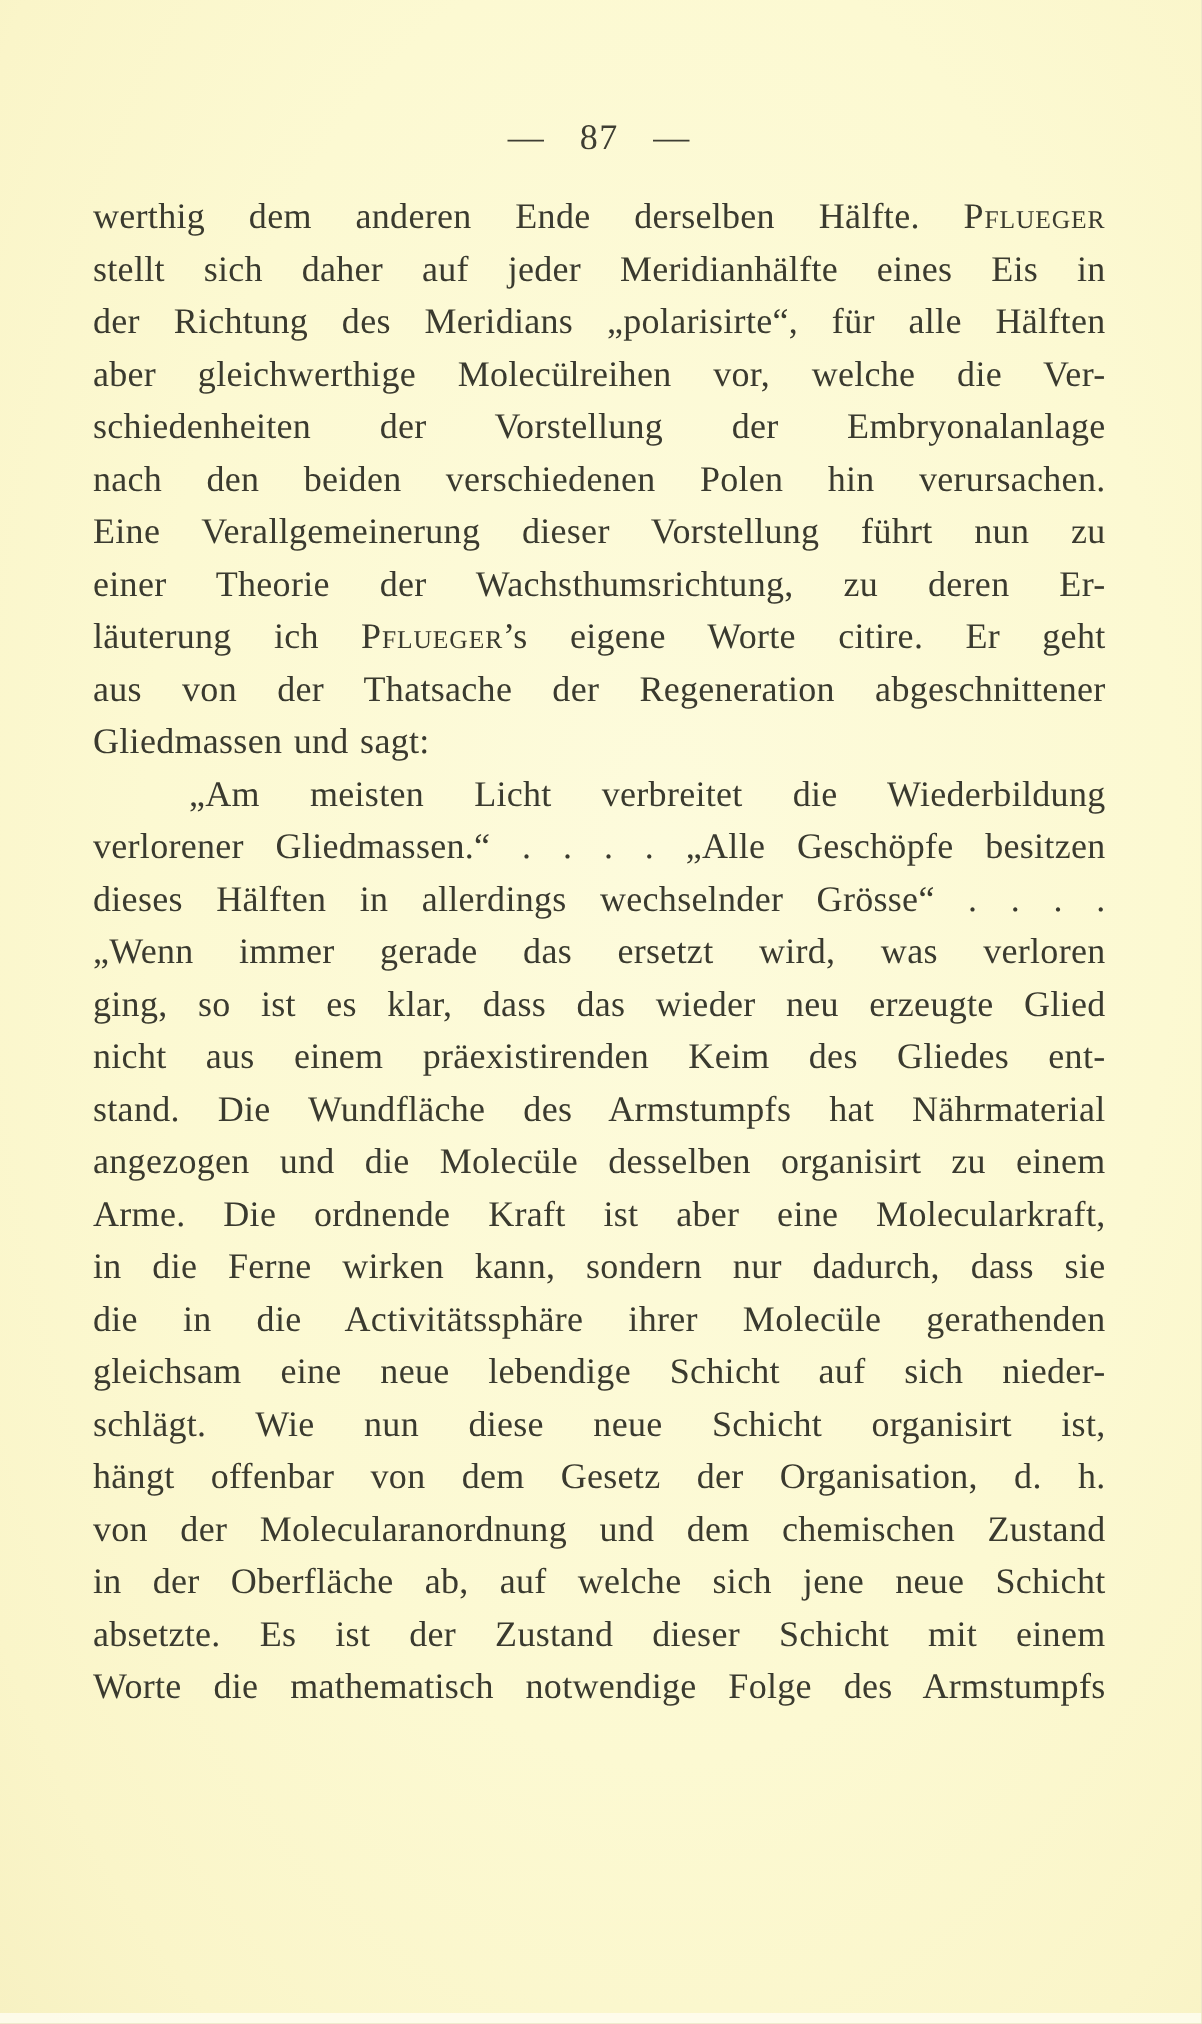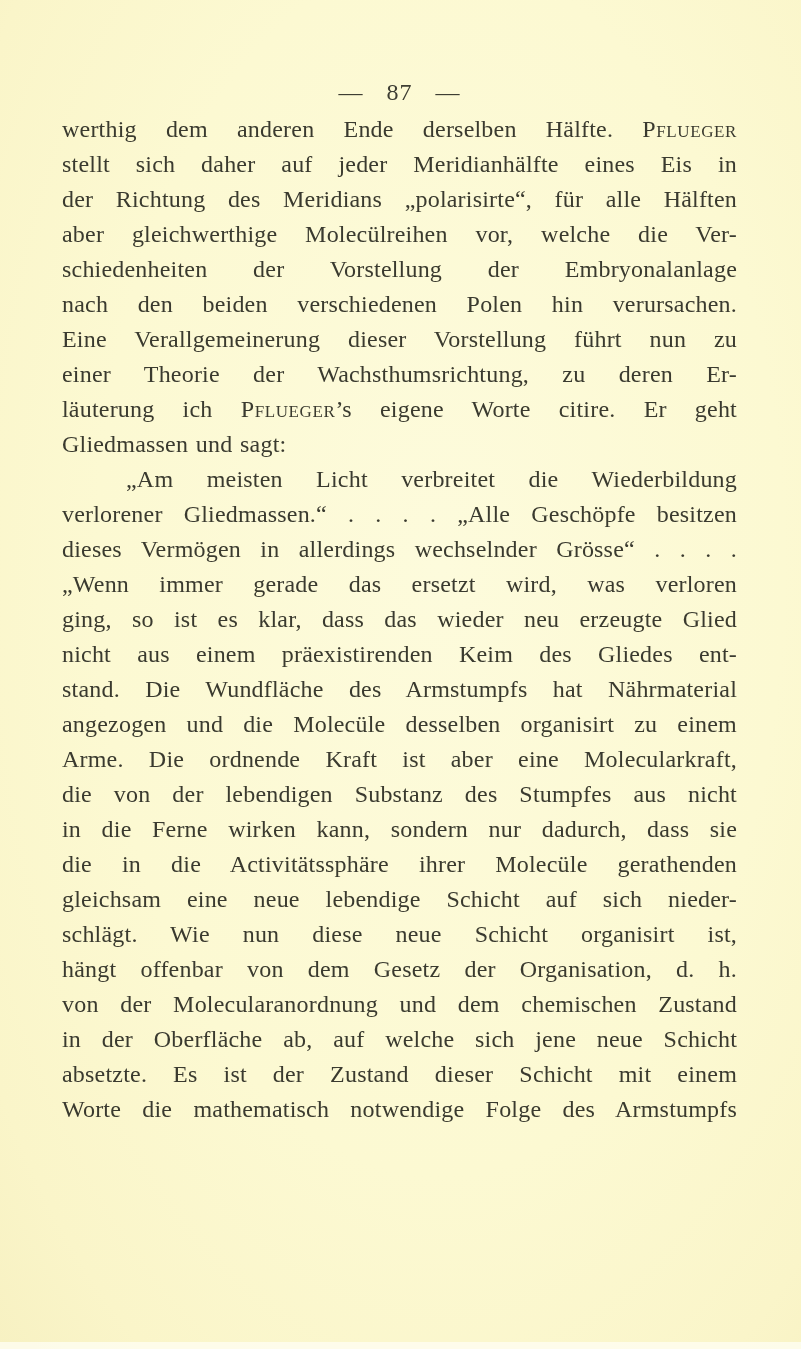--- a/index.html
+++ b/index.html
@@ -30,21 +30,21 @@
   .pagenum {
     margin: 78px 64px 0 62px;
     text-align: center;
     font-size: 24px;
     line-height: 28px;
     word-spacing: 16px;
     letter-spacing: 1px;
     color: #3e3e33;
   }
   .textblock {
-    margin: 6px 64px 0 62px;
+    margin: 22px 64px 0 62px;
   }
   .line {
     font-size: 24px;
     line-height: 35px;
     height: 35px;
     text-align: justify;
     text-align-last: justify;
     -moz-text-align-last: justify;
     word-spacing: 0.06em;
     letter-spacing: 0.2px;
@@ -71,31 +71,31 @@
   <div class="textblock" id="textblock">
       <div class="line"><span>werthig dem anderen Ende derselben Hälfte. </span><span class="sc">Pflueger</span></div>
       <div class="line"><span>stellt sich daher auf jeder Meridianhälfte eines Eis in</span></div>
       <div class="line"><span>der Richtung des Meridians „polarisirte“, für alle Hälften</span></div>
       <div class="line"><span>aber gleichwerthige Molecülreihen vor, welche die Ver-</span></div>
       <div class="line"><span>schiedenheiten der Vorstellung der Embryonalanlage</span></div>
       <div class="line"><span>nach den beiden verschiedenen Polen hin verursachen.</span></div>
       <div class="line"><span>Eine Verallgemeinerung dieser Vorstellung führt nun zu</span></div>
       <div class="line"><span>einer Theorie der Wachsthumsrichtung, zu deren Er-</span></div>
       <div class="line"><span>läuterung ich </span><span class="sc">Pflueger</span><span>’s eigene Worte citire. Er geht</span></div>
+      <div class="line"><span>aus von der Thatsache der Regeneration abgeschnittener</span></div>
       <div class="line noj"><span>Gliedmassen und sagt:</span></div>
       <div class="line ind"><span>„Am meisten Licht verbreitet die Wiederbildung</span></div>
       <div class="line"><span>verlorener Gliedmassen.“ . . . . „Alle Geschöpfe besitzen</span></div>
-      <div class="line"><span>dieses Vermögen in allerdings wechselnder Grösse“ . . . .</span></div>
+      <div class="line"><span>dieses Hälften in allerdings wechselnder Grösse“ . . . .</span></div>
       <div class="line"><span>„Wenn immer gerade das ersetzt wird, was verloren</span></div>
       <div class="line"><span>ging, so ist es klar, dass das wieder neu erzeugte Glied</span></div>
       <div class="line"><span>nicht aus einem präexistirenden Keim des Gliedes ent-</span></div>
       <div class="line"><span>stand. Die Wundfläche des Armstumpfs hat Nährmaterial</span></div>
       <div class="line"><span>angezogen und die Molecüle desselben organisirt zu einem</span></div>
       <div class="line"><span>Arme. Die ordnende Kraft ist aber eine Molecularkraft,</span></div>
-      <div class="line"><span>die von der lebendigen Substanz des Stumpfes aus nicht</span></div>
       <div class="line"><span>in die Ferne wirken kann, sondern nur dadurch, dass sie</span></div>
       <div class="line"><span>die in die Activitätssphäre ihrer Molecüle gerathenden</span></div>
       <div class="line"><span>gleichsam eine neue lebendige Schicht auf sich nieder-</span></div>
       <div class="line"><span>schlägt. Wie nun diese neue Schicht organisirt ist,</span></div>
       <div class="line"><span>hängt offenbar von dem Gesetz der Organisation, d. h.</span></div>
       <div class="line"><span>von der Molecularanordnung und dem chemischen Zustand</span></div>
       <div class="line"><span>in der Oberfläche ab, auf welche sich jene neue Schicht</span></div>
       <div class="line"><span>absetzte. Es ist der Zustand dieser Schicht mit einem</span></div>
       <div class="line"><span>Worte die mathematisch notwendige Folge des Armstumpfs</span></div>
     </div>

